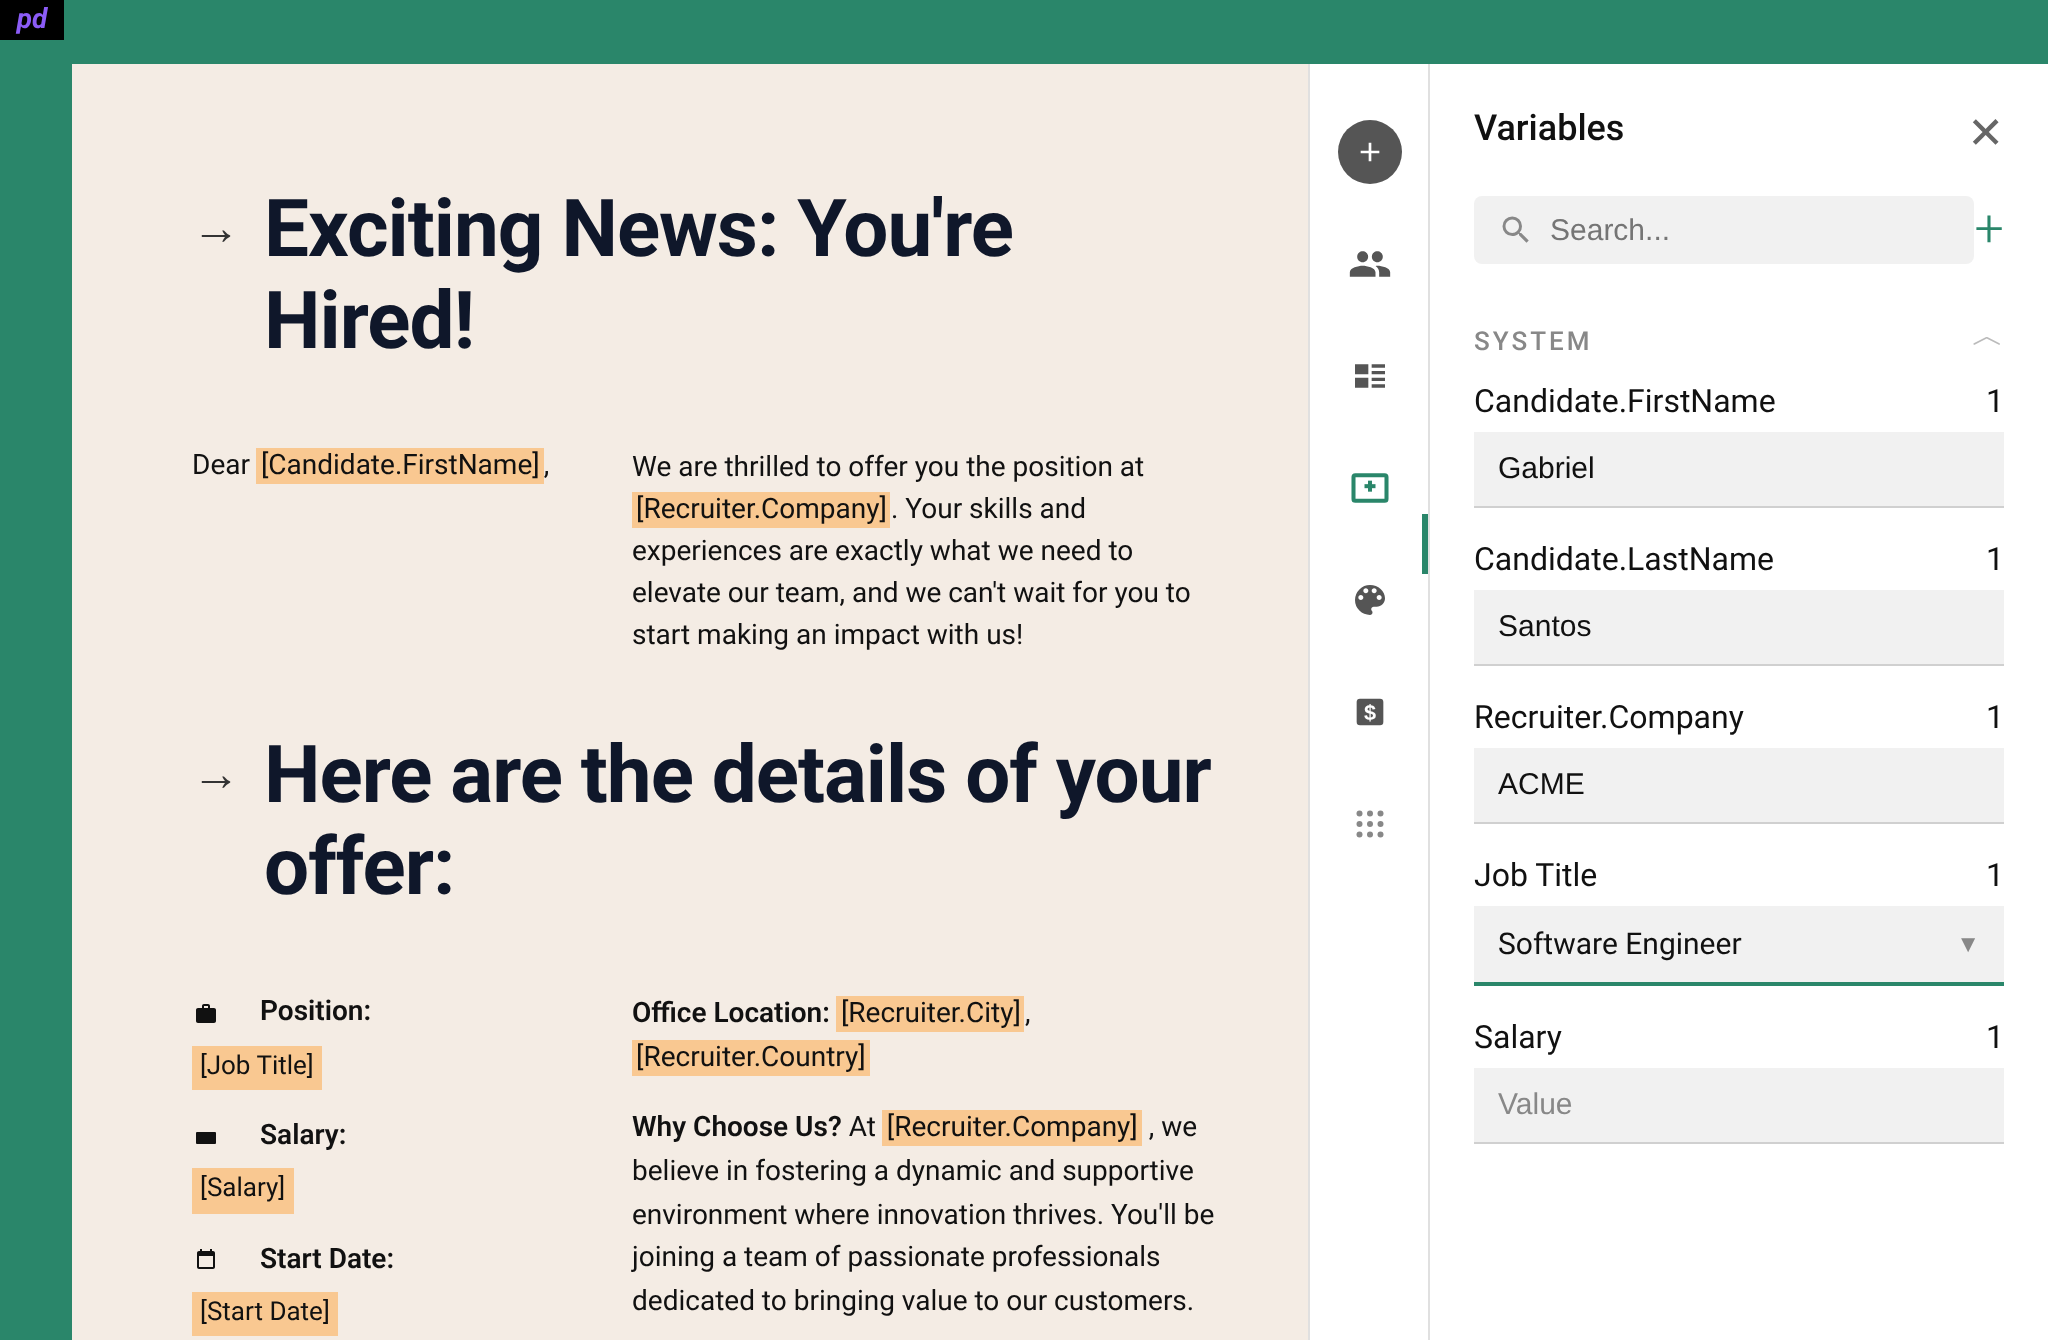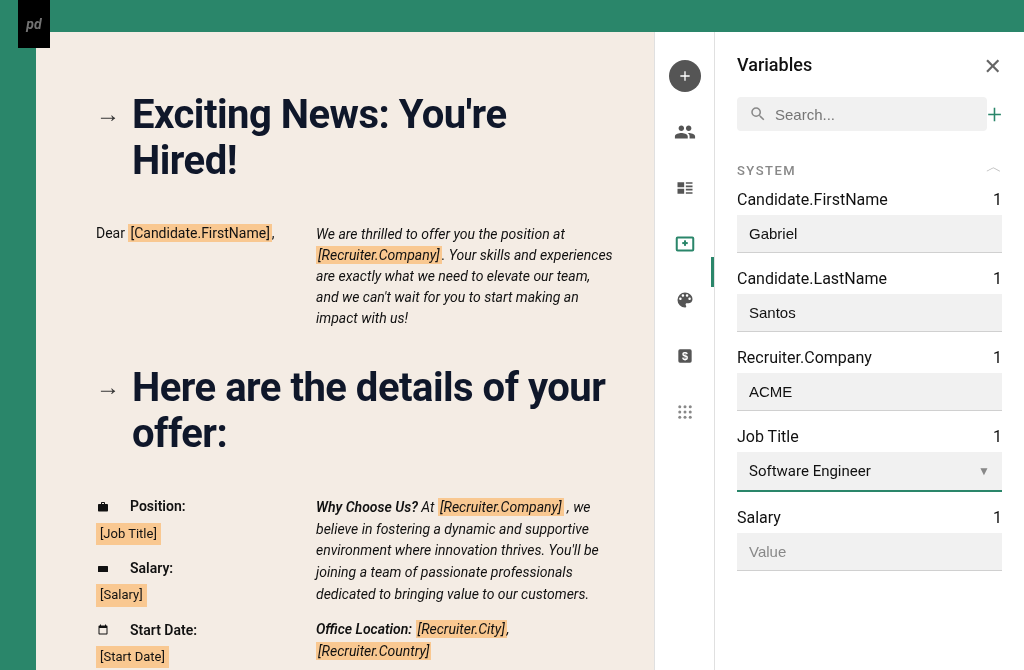--- a/index.html
+++ b/index.html
@@ -1,25 +1,25 @@
 <!DOCTYPE html>
 <html><head>
 <meta charset="utf-8">
 <style>
 * { margin:0; padding:0; box-sizing:border-box; }
 body { font-family:-apple-system,BlinkMacSystemFont,"Segoe UI",Roboto,Helvetica,Arial,sans-serif; background:#2a866a; width:1024px; height:670px; overflow:hidden; position:relative; }
-.logo-corner { position:absolute; top:0; left:18px; width:32px; height:48px; background:#000; display:flex; align-items:center; justify-content:center; color:#737373; font-weight:bold; font-size:14px; font-style:italic; z-index:10; }
+.logo-corner { position:absolute; top:0; left:0; width:32px; height:20px; background:#000; display:flex; align-items:center; justify-content:center; color:#8b5cf6; font-weight:bold; font-size:14px; font-style:italic; z-index:10; }
 .app { position:absolute; top:32px; left:36px; width:988px; height:638px; display:flex; background:#fff; }
 .doc { flex:1; background:#f4ece4; padding:60px 40px 40px 60px; overflow:hidden; }
 .heading-row { display:flex; align-items:flex-start; gap:12px; margin-bottom:40px; }
 .arrow { font-size:24px; color:#333; margin-top:8px; }
 .heading-text { font-size:40px; font-weight:700; line-height:1.15; color:#0f172a; letter-spacing:-0.5px; }
 .two-col { display:flex; gap:40px; margin-bottom:36px; }
 .col-left { width:180px; font-size:14px; color:#111; line-height:1.4; }
-.col-right { flex:1; font-size:14px; color:#111; line-height:1.5;font-style:italic; }
+.col-right { flex:1; font-size:14px; color:#111; line-height:1.5; }
 .token { background:#f9c891; padding:1px 2px; }
 .bold { font-weight:600; }
 .field-row { display:flex; align-items:center; gap:20px; margin-bottom:6px; font-size:14px; font-weight:600; color:#111; }
 .field-icon { width:14px; height:14px; display:inline-flex; align-items:center; justify-content:center; }
 .chip { display:inline-block; background:#f9c891; padding:2px 4px; font-size:13px; color:#111; margin-bottom:14px; }
 .para { font-size:14px; line-height:1.55; color:#111; margin-bottom:14px; }
 
 .icon-rail { width:60px; background:#fff; border-left:1px solid #e0e0e0; display:flex; flex-direction:column; align-items:center; padding-top:28px; gap:24px; position:relative; }
 .rail-btn { width:32px; height:32px; display:flex; align-items:center; justify-content:center; border-radius:50%; cursor:pointer; color:#555; }
 .rail-btn.filled { background:#555; color:#fff; }
@@ -102,24 +102,24 @@
                 <path d="M19 3h-1V1h-2v2H8V1H6v2H5C3.9 3 3 3.9 3 5v14c0 1.1.9 2 2 2h14c1.1 0 2-.9 2-2V5c0-1.1-.9-2-2-2zm0 16H5V8h14v11z"></path>
               </svg>
             </span>
           <span>Start Date:</span>
         </div>
         <span class="chip">[Start Date]</span>
       </div>
 
       <div class="col-right">
         <div class="para">
+          <span class="bold">Office Location: </span><span class="token">[Recruiter.City]</span><span>, </span><span class="token">[Recruiter.Country]</span>
+        </div>
+        <div class="para">
           <span class="bold">Why Choose Us? </span><span>At </span><span class="token">[Recruiter.Company]</span><span> , we believe in fostering a dynamic and supportive environment where innovation thrives. You'll be joining a team of passionate professionals dedicated to bringing value to our customers.</span>
-        </div>
-        <div class="para">
-          <span class="bold">Office Location: </span><span class="token">[Recruiter.City]</span><span>, </span><span class="token">[Recruiter.Country]</span>
         </div>
 
       </div>
     </div>
   </div>
 
   <div class="icon-rail">
     <div class="rail-btn filled">
       <svg width="16" height="16" viewBox="0 0 24 24" fill="#fff">
           <path d="M19 13h-6v6h-2v-6H5v-2h6V5h2v6h6v2z"></path>

